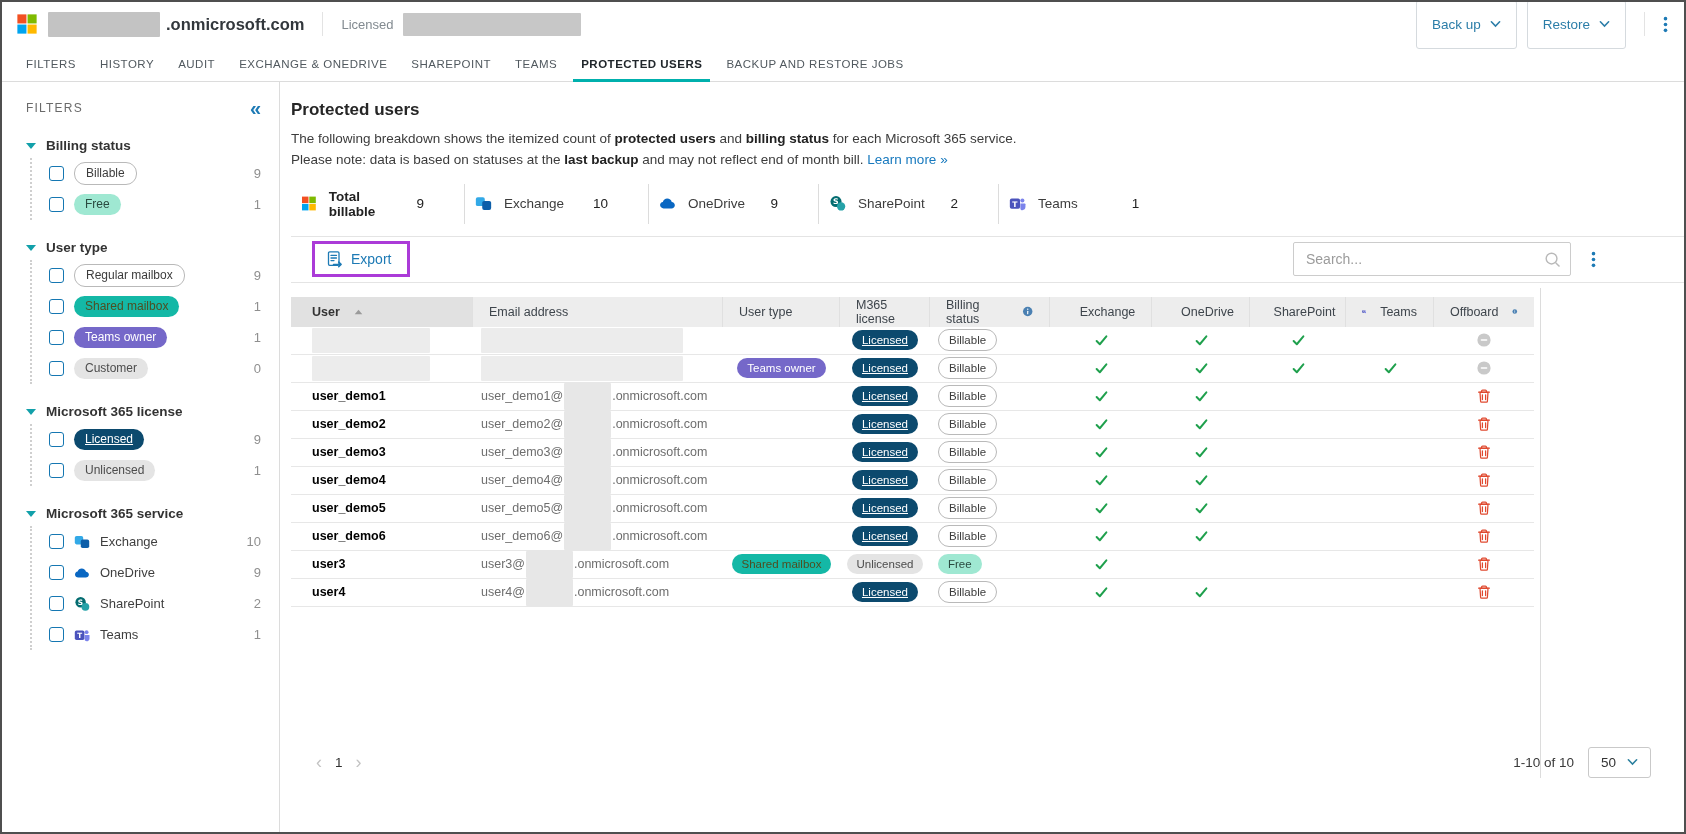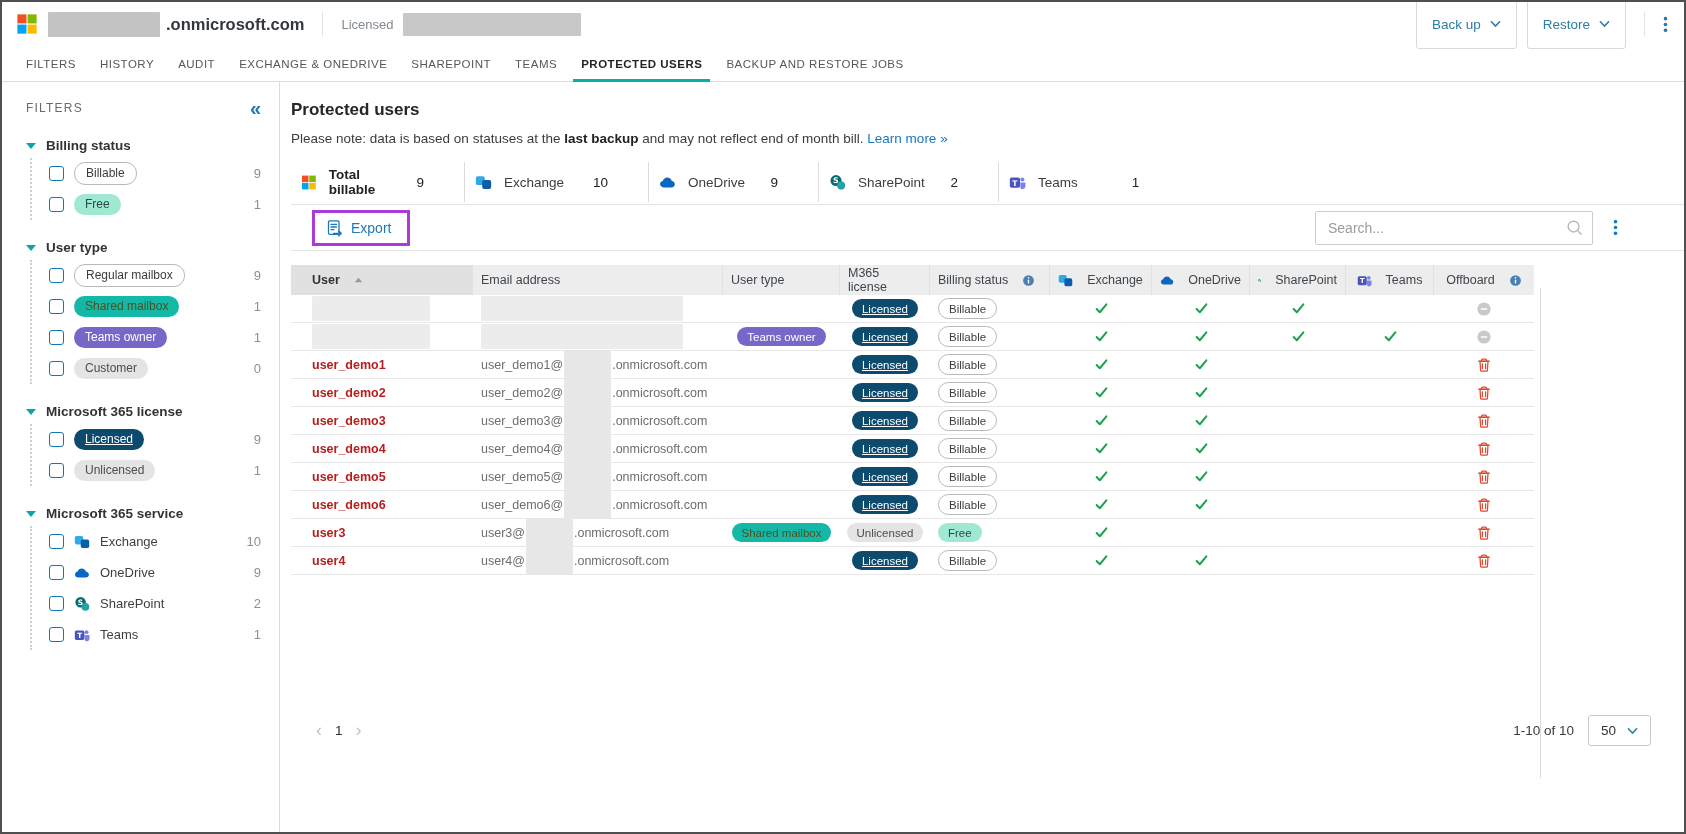--- a/index.html
+++ b/index.html
@@ -82,55 +82,55 @@
   .stat:nth-child(3) { width:170px; }
   .stat:nth-child(4) { width:180px; }
   .stat:nth-child(5) { border-right:none; }
   .stat .ic { width:17px; height:17px; }
   .stat-label { font-size:13.5px; color:#3d3d3d; }
   .stat.emph .stat-label { font-weight:bold; color:#222; }
   .stat-value { font-size:13.5px; color:#222; margin-left:auto; margin-right:40px; }
   .stat:nth-child(5) .stat-value { margin-left:42px; margin-right:0; }
 
   
-  .toolbar { margin-top:2px; border-top:1px solid #e4e4e4; border-bottom:1px solid #e4e4e4;
-             height:47px; display:flex; align-items:center; padding-right:66px; }
+  .toolbar { margin-top:12px; border-top:1px solid #e4e4e4; border-bottom:1px solid #e4e4e4;
+             height:47px; display:flex; align-items:center; padding-right:88px; }
   .export-annotation { border:3px solid #ab3bd8; padding:6px 16px 6px 10px; margin-left:21px;
                        display:flex; align-items:center; }
   .export-btn { display:flex; align-items:center; gap:8px; color:#1d7ab5; font-size:14px;
                 background:none; border:none; cursor:pointer; font-family:inherit; }
   .ic-export { width:18px; height:18px; }
   .toolbar-spacer { flex:1; }
   .search-box { position:relative; width:278px; height:34px; border:1px solid #ccc;
                 border-radius:2px; display:flex; align-items:center; background:#fff; }
   .search-input { border:none; outline:none; flex:1; font-size:14px; color:#444;
                   padding:0 34px 0 12px; background:transparent; font-family:inherit; }
   .search-input::placeholder { color:#9b9b9b; }
   .search-ic { position:absolute; right:9px; width:17px; height:17px; }
   .kebab-toolbar { margin-left:20px; }
 
   
   .table { margin-top:14px; width:1243px; font-size:12.5px; }
   .thead { display:flex; background:#ededed; height:30px; }
-  .hcell { display:flex; align-items:center; gap:14px; padding:0 8px; color:#3e454c;
+  .hcell { display:flex; align-items:center; gap:14px; padding:0 16px; color:#3e454c;
            border-right:1px solid #e0e0e0; }
   .hcell:last-child { border-right:none; }
   .hcell.sorted { background:#e1e1e1; font-weight:bold; color:#333; }
   .hcell.center { justify-content:center; }
   .hcell .ic.h-ic { width:15px; height:15px; }
   .sort-ic { width:9px; height:6px; }
   .info-ic { width:13px; height:13px; }
   .c0{width:182px;} .c1{width:250px;} .c2{width:117px;} .c3{width:90px;} .c4{width:120px;}
   .c5{width:102px;} .c6{width:98px;} .c7{width:96px;} .c8{width:88px;} .c9{width:100px;}
   .hcell.c0 { padding-left:21px; }
   .trow { display:flex; height:28px; align-items:center; border-bottom:1px solid #e7e7e7; }
   .cell { padding:0 8px; display:flex; align-items:center; overflow:hidden; height:100%; }
   .cell.c0 { padding-left:21px; }
   .cell.center { justify-content:center; }
-  .uname { font-weight:bold; color:#b91c1c; }
+  .uname { font-weight:bold; color:#000000; }
   .email { color:#6e6e6e; display:flex; align-items:center; }
   .blur-user { width:118px; height:25px; background:#ececec; }
   .blur-email { width:202px; height:25px; background:#ececec; }
   .blur-domain { width:47px; height:27px; background:#e7e7e7; margin:0 1px; }
   .check-ic { width:15px; height:15px; }
   .offb { width:16px; height:16px; display:inline-block; cursor:pointer; }
   .offb.dis { cursor:default; }
   .offb svg { width:100%; height:100%; display:block; }
 
   
@@ -328,20 +328,21 @@
                 <span class="fcount">1</span>
               </div>
             </div>
           </div>
         </div>
     </aside>
 
     <main class="main">
       <h1 class="page-title">Protected users</h1>
 
+      <p class="desc"><span>The following breakdown shows the itemized count of </span><b>protected users</b><span> and </span><b>billing status</b><span> for each Microsoft 365 service.</span></p>
       <p class="desc"><span>Please note: data is based on statuses at the </span><b>last backup</b><span> and may not reflect end of month bill. </span><a class="link">Learn more »</a></p>
 
       <div class="stats">
           <div class="stat emph">
             <span class="ic">
               <svg viewBox="0 0 16 16">
                 <rect x="1" y="1" width="6.6" height="6.6" fill="#f25022"></rect>
                 <rect x="8.4" y="1" width="6.6" height="6.6" fill="#7fba00"></rect>
                 <rect x="1" y="8.4" width="6.6" height="6.6" fill="#00a4ef"></rect>
                 <rect x="8.4" y="8.4" width="6.6" height="6.6" fill="#ffb900"></rect>

